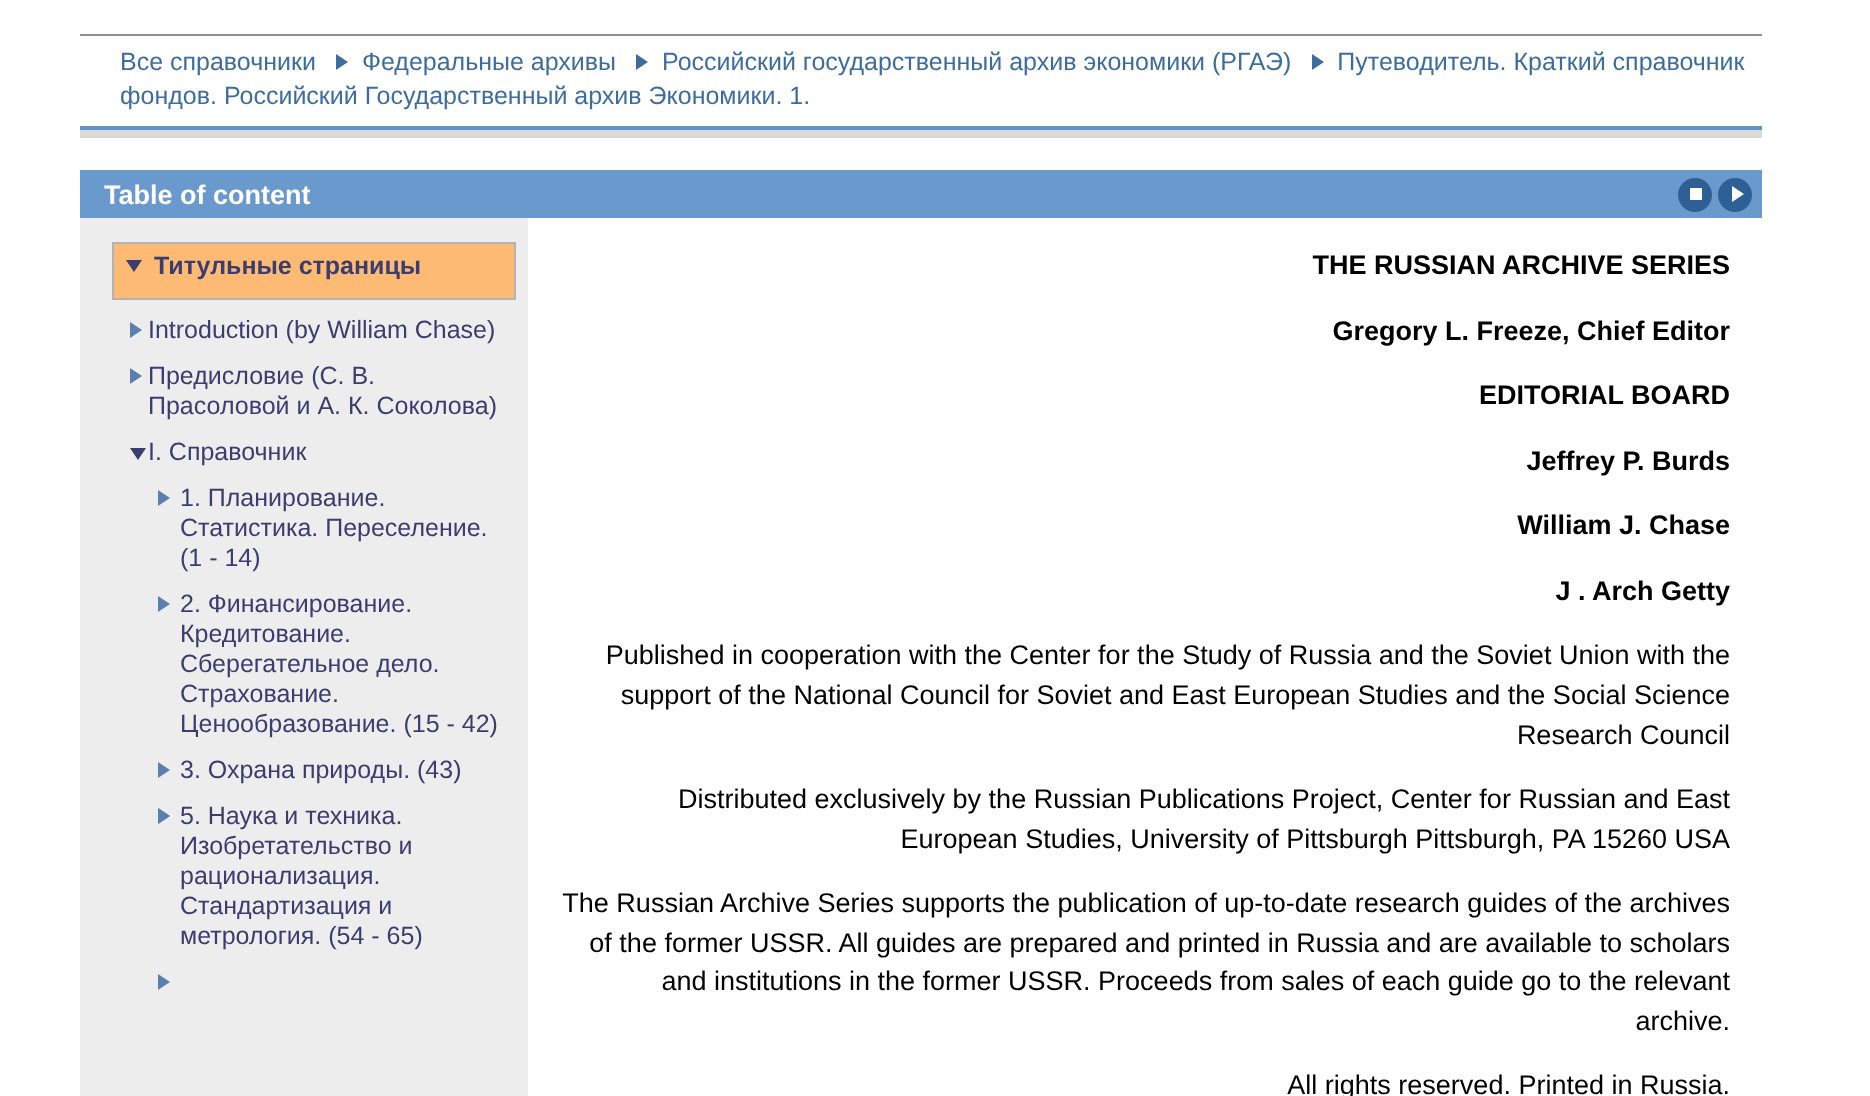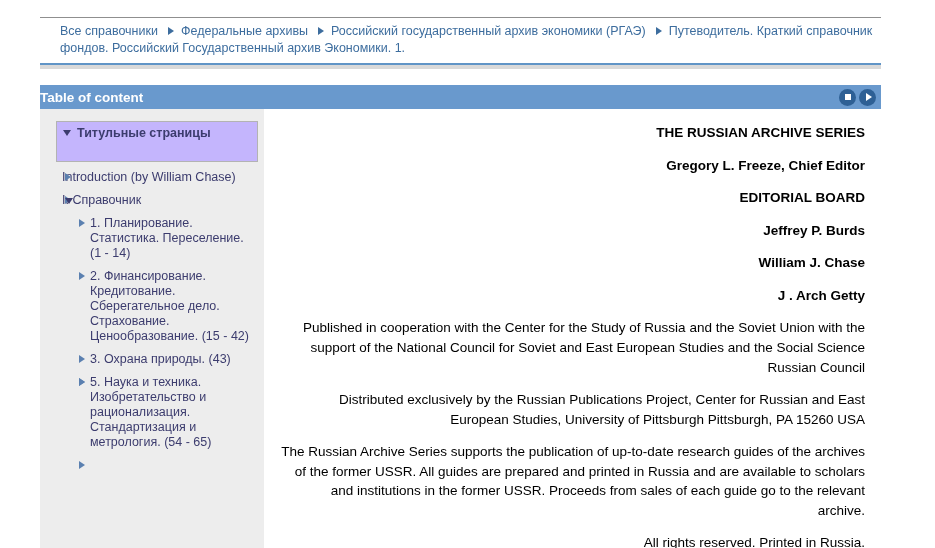--- a/index.html
+++ b/index.html
@@ -30,21 +30,21 @@
     border-right: none;
     margin: 0 7px 0 10px;
   }
   .bc-underline { height: 2px; background: var(--underline_blue); }
   .bc-shadow { height: 4px; background: #d9d9d9; margin-bottom: 16px; }
 
   
   .panel-header {
     height: 24px; background: var(--panel_bar);
     display: flex; align-items: center;
-    padding: 0 5px 0 0;
+    padding: 0 5px 0 12px;
   }
   .panel-title { color: #ffffff; font-weight: bold; font-size: 13.5px; flex: 1; }
   .panel-buttons { display: flex; gap: 3px; }
   .circle-btn {
     width: 17px; height: 17px; border-radius: 50%;
     background: var(--panel_button);
     display: flex; align-items: center; justify-content: center;
     cursor: pointer;
   }
   .glyph-square { width: 6px; height: 6px; background: #ffffff; }
@@ -62,43 +62,43 @@
     width: 224px; flex: none;
     background: var(--sidebar_bg);
     padding-top: 12px;
     overflow: hidden;
   }
   .tree-item {
     position: relative;
     font-size: 12.5px; line-height: 15px;
     color: var(--sidebar_text);
     margin-bottom: 8px;
-    padding-left: 22px; padding-right: 8px;
+    padding-left: 34px; padding-right: 8px;
     cursor: pointer;
   }
   .tree-item.lvl1 { padding-left: 50px; }
   .tri { position: absolute; width: 0; height: 0; }
   .tri-right {
     left: 25px; top: 3px;
     border: 4px solid transparent;
     border-left: 6px solid var(--arrow_blue);
     border-right: none;
   }
   .lvl1 .tri-right { left: 39px; }
   .tri-down {
     left: 25px; top: 5px;
     border: 4px solid transparent;
     border-top: 6px solid var(--sidebar_text);
     border-bottom: none;
   }
   .tree-item.selected {
-    background: #c4b5fd;
+    background: #fdba74;
     border: 1px solid #b3b3b3;
     margin: 0 6px 8px 16px;
-    padding: 4px 6px 20px 20px;
+    padding: 4px 6px 8px 20px;
     font-weight: bold;
   }
   .tree-item.selected .tri-down { left: 6px; top: 8px; }
 
   .content { flex: 1; padding: 0 16px; overflow: hidden; background: #ffffff; }
   .content p {
     margin: 13px 0;
     font-size: 13.5px; line-height: 1.45;
     text-align: right;
     color: var(--content_text);
@@ -126,35 +126,35 @@
       <span class="circle-btn">
         <span class="glyph-play"></span>
       </span>
     </span>
   </div>
 
   <div class="panel-body">
     <div class="sidebar">
         <div class="tree-item lvl0 selected"><span class="tri tri-down"></span><span class="tree-label">Титульные страницы</span></div>
         <div class="tree-item lvl0"><span class="tri tri-right"></span><span class="tree-label">Introduction (by William Chase)</span></div>
-        <div class="tree-item lvl0"><span class="tri tri-right"></span></div>
+        <div class="tree-item lvl0"><span class="tri tri-right"></span><span class="tree-label">Предисловие (С. В. Прасоловой и А. К. Соколова)</span></div>
         <div class="tree-item lvl0"><span class="tri tri-down"></span><span class="tree-label">I. Справочник</span></div>
         <div class="tree-item lvl1"><span class="tri tri-right"></span><span class="tree-label">1. Планирование. Статистика. Переселение. (1 - 14)</span></div>
         <div class="tree-item lvl1"><span class="tri tri-right"></span><span class="tree-label">2. Финансирование. Кредитование. Сберегательное дело. Страхование. Ценообразование. (15 - 42)</span></div>
         <div class="tree-item lvl1"><span class="tri tri-right"></span><span class="tree-label">3. Охрана природы. (43)</span></div>
         <div class="tree-item lvl1"><span class="tri tri-right"></span></div>
         <div class="tree-item lvl1"><span class="tri tri-right"></span><span class="tree-label">5. Наука и техника. Изобретательство и рационализация. Стандартизация и метрология. (54 - 65)</span></div>
         <div class="tree-item lvl1"><span class="tri tri-right"></span></div>
       </div>
     <div class="content">
         <p class="doc-heading">THE RUSSIAN ARCHIVE SERIES</p>
         <p class="doc-heading">Gregory L. Freeze, Chief Editor</p>
         <p class="doc-heading">EDITORIAL BOARD</p>
         <p class="doc-heading">Jeffrey P. Burds</p>
         <p class="doc-heading">William J. Chase</p>
         <p class="doc-heading">J . Arch Getty</p>
-        <p class="doc-para">Published in cooperation with the Center for the Study of Russia and the Soviet Union with the support of the National Council for Soviet and East European Studies and the Social Science Russian Council</p>
+        <p class="doc-para">Published in cooperation with the Center for the Study of Russia and the Soviet Union with the support of the National Council for Soviet and East European Studies and the Social Science Research Council</p>
         <p class="doc-para">Distributed exclusively by the Russian Publications Project, Center for Russian and East European Studies, University of Pittsburgh Pittsburgh, PA 15260 USA</p>
         <p class="doc-para">The Russian Archive Series supports the publication of up-to-date research guides of the archives of the former USSR. All guides are prepared and printed in Russia and are available to scholars and institutions in the former USSR. Proceeds from sales of each guide go to the relevant archive.</p>
         <p class="doc-para">All rights reserved. Printed in Russia.</p>
       </div>
   </div>
 </div>
 
 </body></html>

